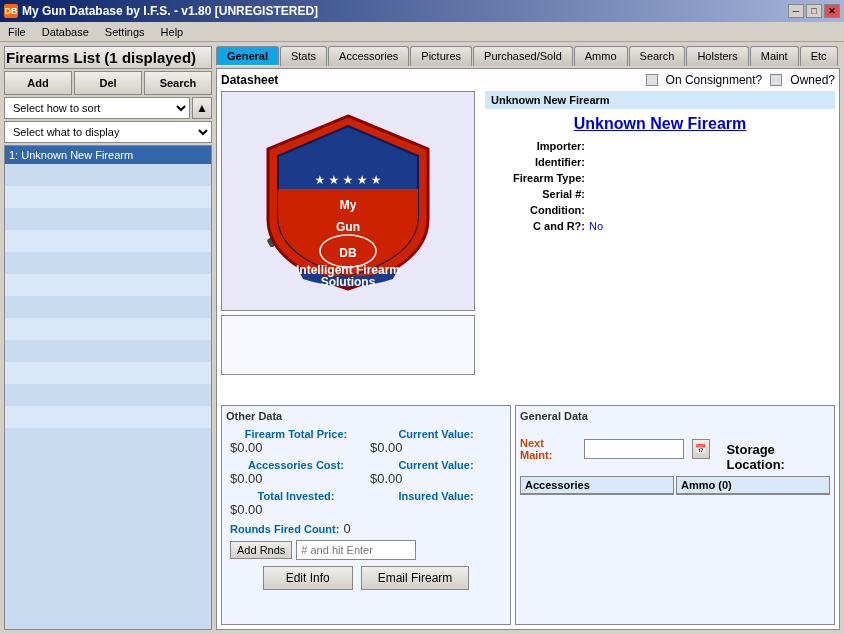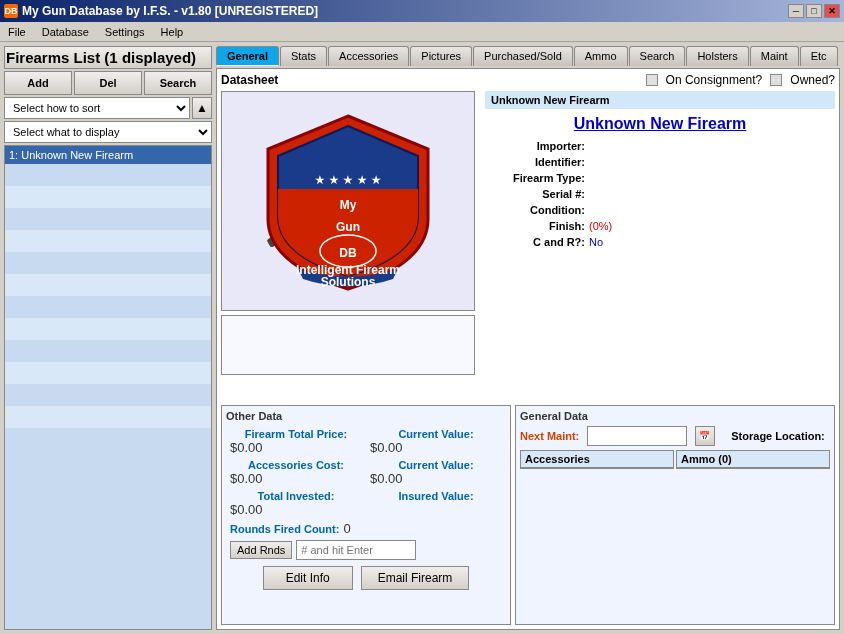--- a/index.html
+++ b/index.html
@@ -142,21 +142,21 @@
       padding: 4px 16px; background: linear-gradient(to bottom, #f0eeeb, #d4d0c8);
       border: 1px solid #888; cursor: pointer; font-size: 12px; min-width: 90px;
     }
 
     
     .general-data {
       width: 320px; border: 1px solid #888; background: #f0f4ff; padding: 4px;
     }
     .next-maint-row { display: flex; align-items: center; gap: 8px; margin-bottom: 4px; }
     .next-maint-label { font-weight: bold; font-size: 11px; color: #cc4400; }
-    .storage-label { font-weight: bold; font-size: 11px; color: #000; margin-left: 8px; }
+    .storage-label { font-weight: bold; font-size: 13px; color: #000; margin-left: 8px; margin-top: 16px; }
     .maint-input { width: 100px; height: 20px; border: 1px solid #888; background: white; }
     .cal-btn {
       width: 20px; height: 20px; border: 1px solid #888; background: linear-gradient(to bottom, #f0eeeb, #d4d0c8);
       cursor: pointer; display: flex; align-items: center; justify-content: center; font-size: 9px;
     }
     .accessories-ammo { display: grid; grid-template-columns: 1fr 1fr; gap: 2px; flex: 1; }
     .acc-col { border: 1px solid #888; background: white; }
     .acc-col-header { background: #d8e8f8; padding: 2px 4px; font-size: 11px; font-weight: bold; border-bottom: 1px solid #888; }
   </style>
 </head>
@@ -304,24 +304,20 @@
           </div>
           <div class="info-field">
             <span class="info-label">Serial #:</span>
             <span class="info-value"></span>
           </div>
           <div class="info-field">
             <span class="info-label">Condition:</span>
             <span class="info-value"></span>
           </div>
           <div class="info-field">
-            <span class="info-label">Finish:</span>
-            <span class="info-value red">(0%)</span>
-          </div>
-          <div class="info-field">
             <span class="info-label">C and R?:</span>
             <span class="info-value blue">No</span>
           </div>
         </div>
       </div>
 
       <div class="bottom-section">
 
         <div class="other-data">
           <div class="section-title">Other Data</div>

